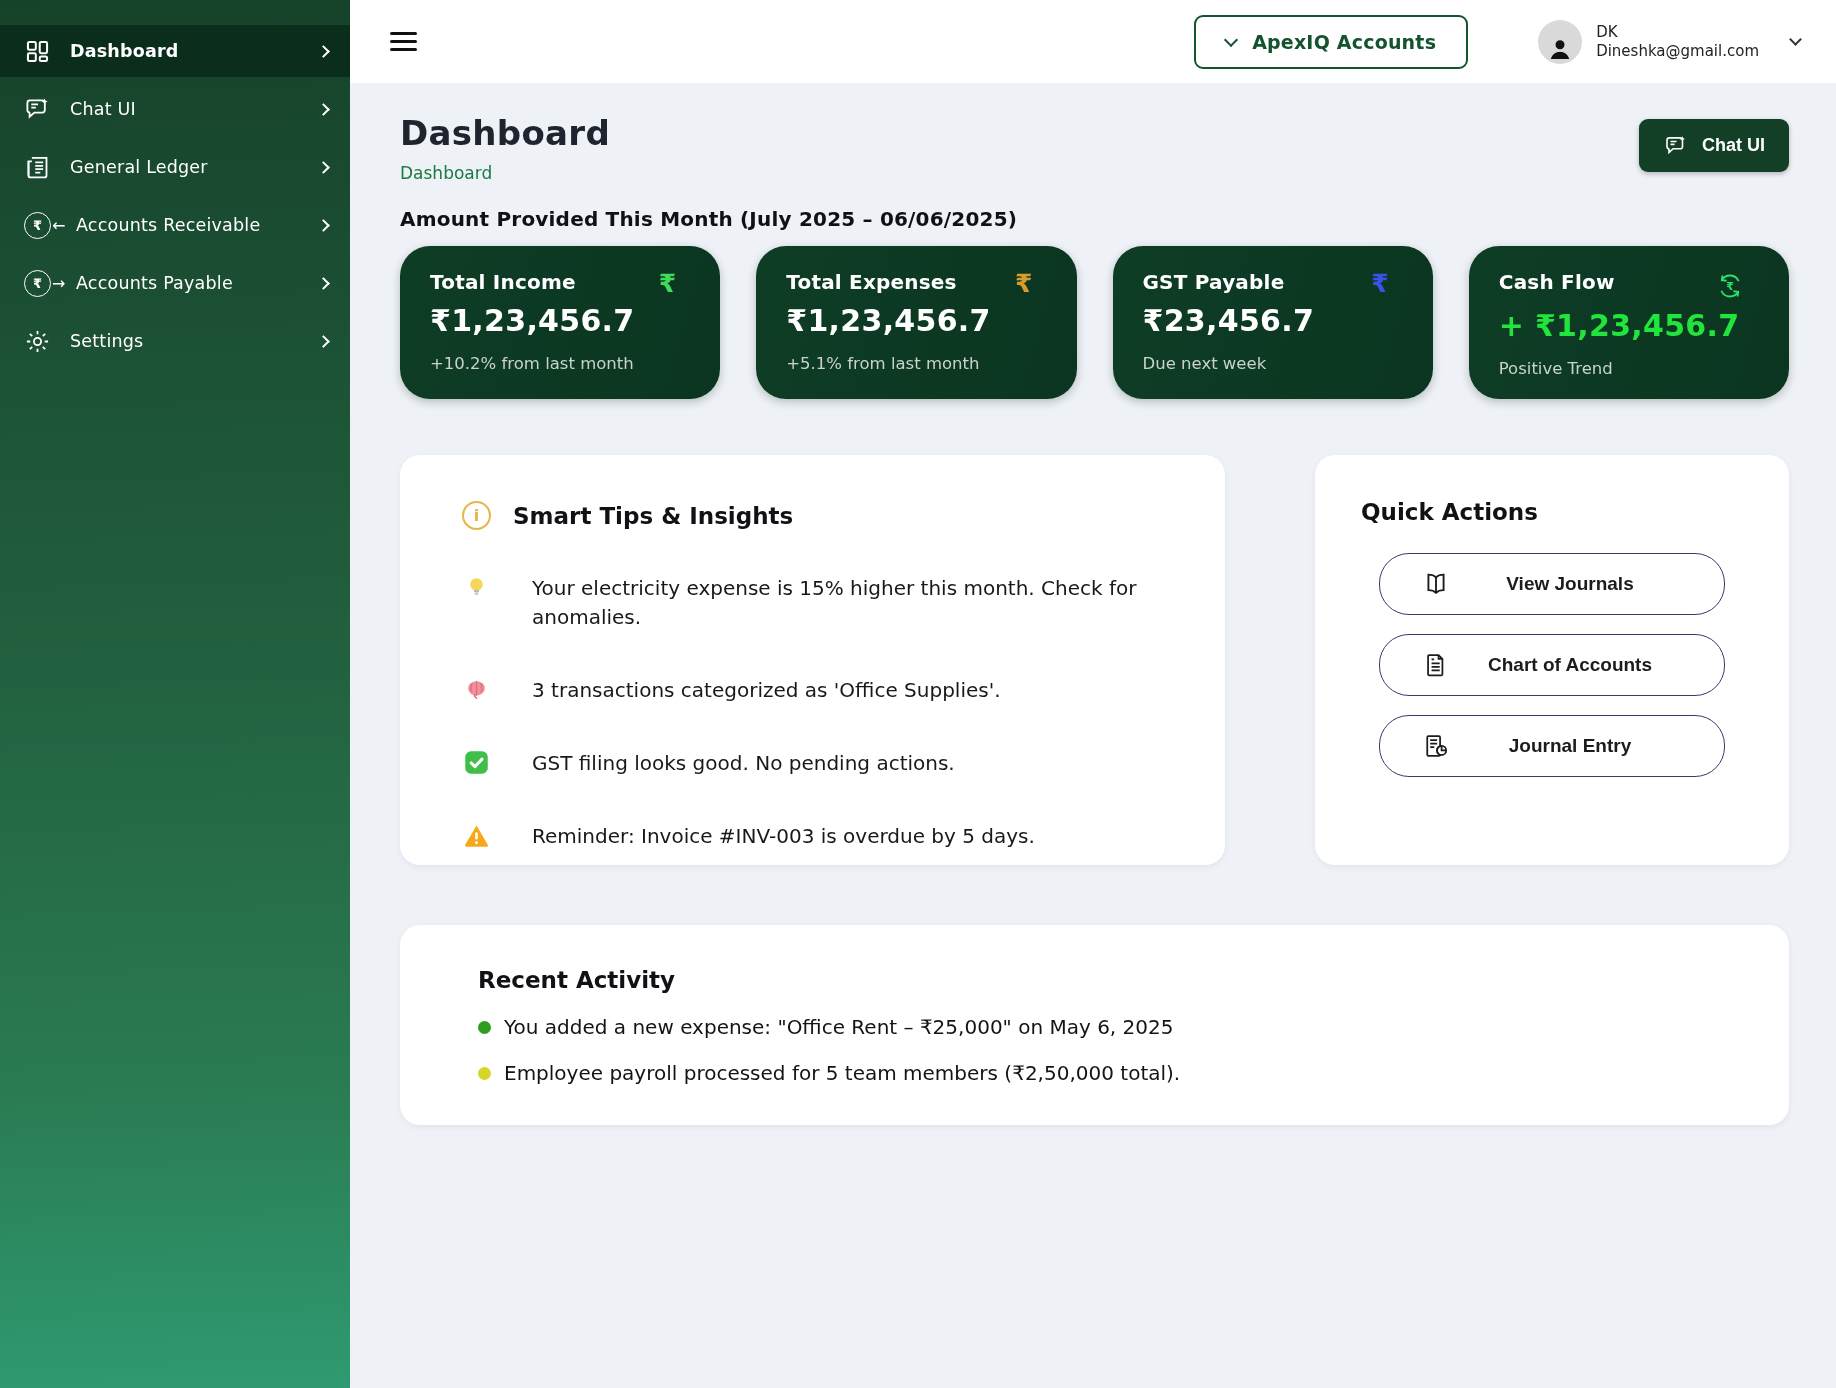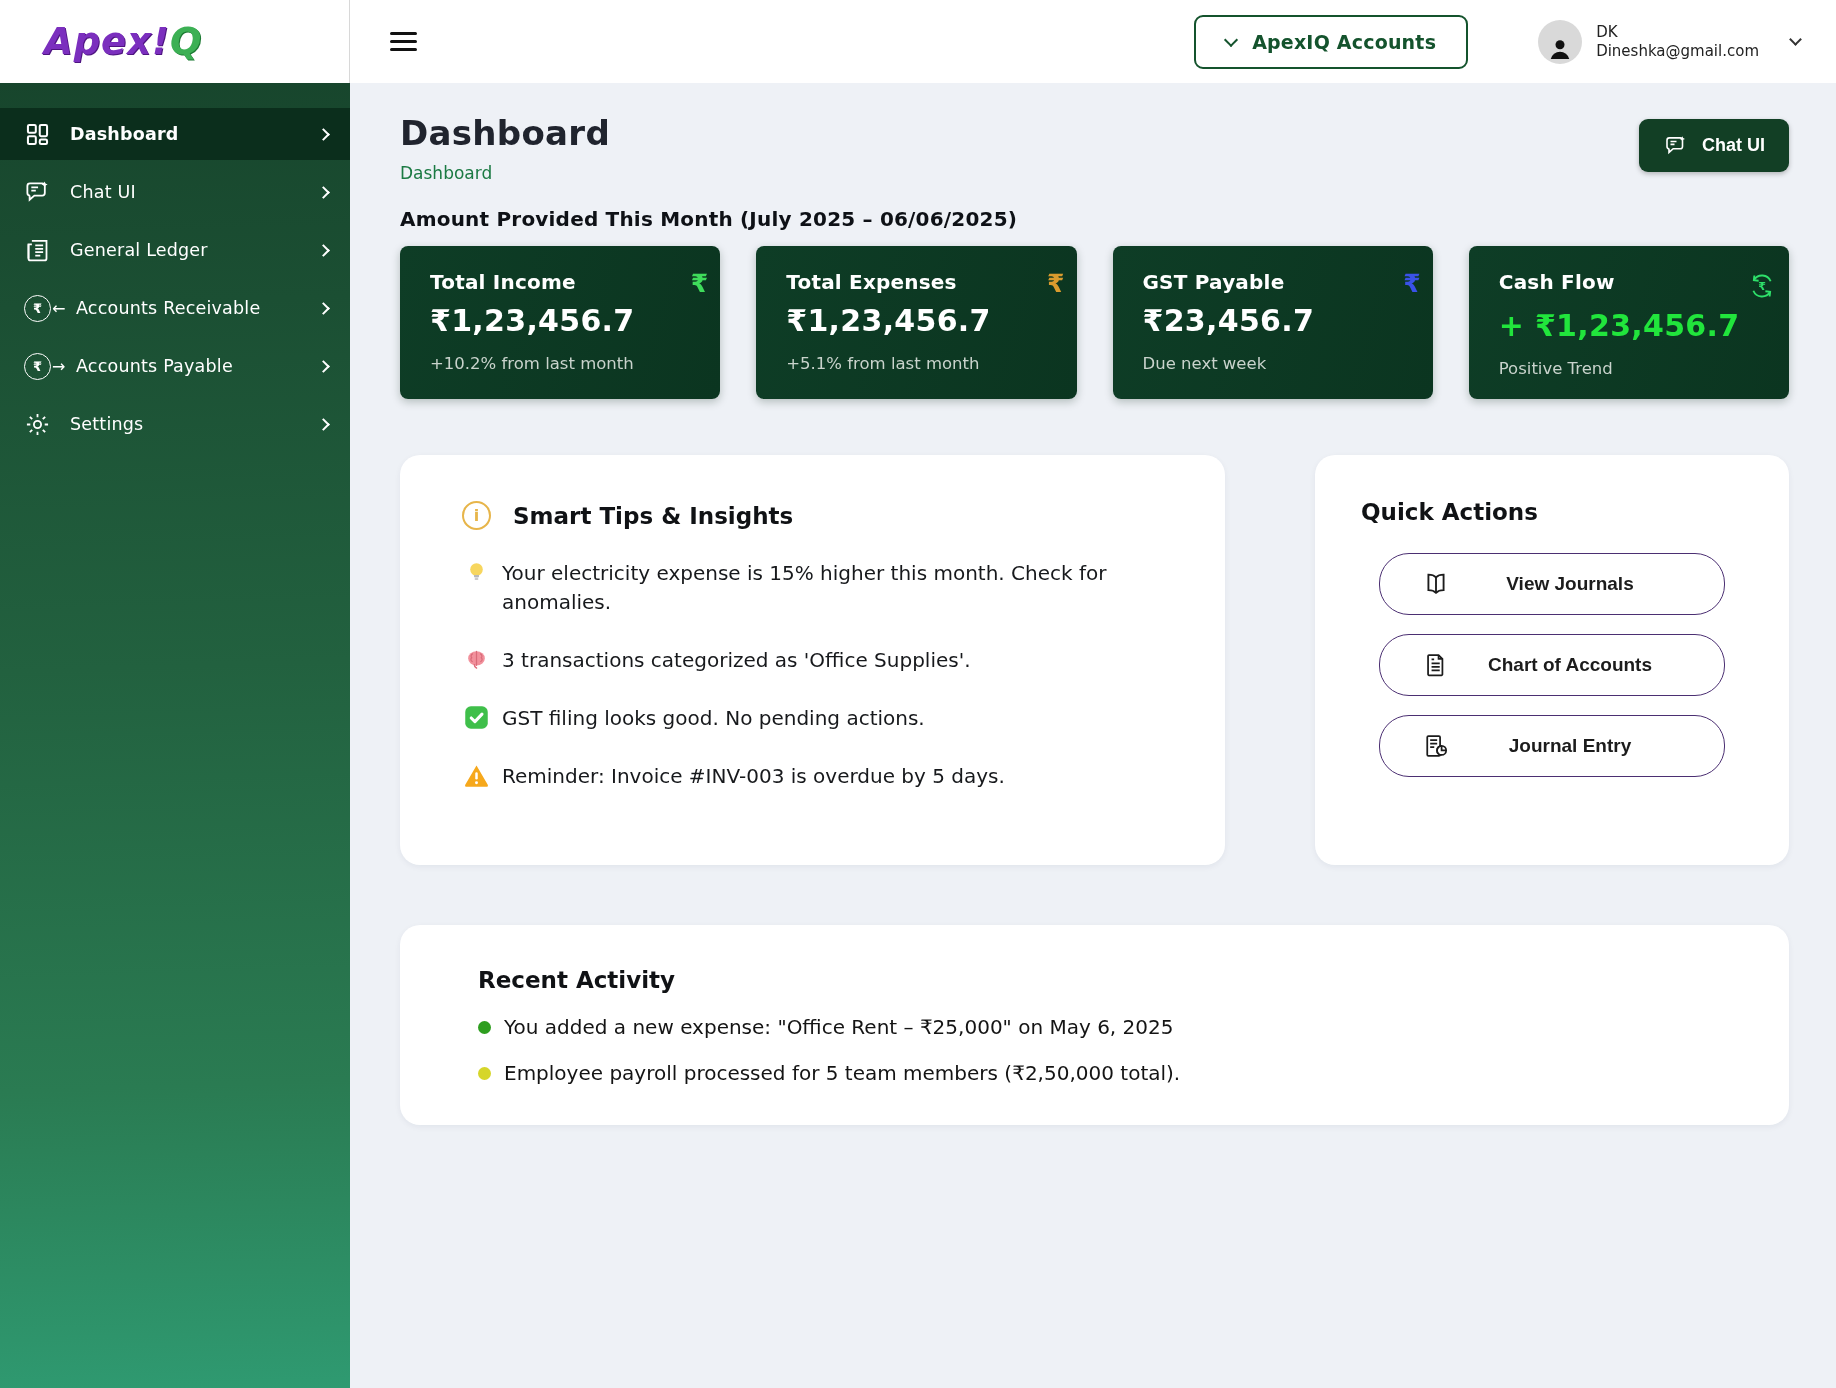--- a/index.html
+++ b/index.html
@@ -58,41 +58,41 @@
   .breadcrumb { margin-top:10px; font-size:17px; color:#1b7a43; cursor:pointer; }
   .chat-btn { margin-top:6px; height:53px; display:flex; align-items:center; gap:13px; padding:0 24px;
     background:#123f25; color:#fff; border:none; border-radius:9px; font-size:18px; font-weight:700;
     cursor:pointer; box-shadow:0 2px 5px rgba(0,0,0,.25); }
   .chat-btn svg { width:26px; height:24px; }
 
   .section-title { margin-top:24px; font-size:20px; font-weight:700; color:#0e1116; letter-spacing:.2px; }
 
   
   .cards { margin-top:15px; display:grid; grid-template-columns:repeat(4,1fr); gap:36px; }
-  .card { background:linear-gradient(105deg,#0e3d26 0%,#0b3520 100%); border-radius:8px; height:153px;
-    padding:24px 12px 20px 30px; color:#fff; box-shadow:0 3px 8px rgba(10,40,25,.25); cursor:default; }
+  .card { background:linear-gradient(105deg,#0e3d26 0%,#0b3520 100%); border-radius:30px; height:153px;
+    padding:24px 44px 20px 30px; color:#fff; box-shadow:0 3px 8px rgba(10,40,25,.25); cursor:default; }
   .card-top { display:flex; align-items:flex-start; justify-content:space-between; }
   .card-title { font-size:20px; font-weight:700; letter-spacing:.2px; }
   .card-ic { font-size:25px; font-weight:700; line-height:1; margin-top:1px; }
   .card-ic.cycle { position:relative; width:30px; height:30px; }
   .card-ic.cycle svg { width:30px; height:30px; position:absolute; inset:0; }
   .card-ic.cycle .cyc-r { position:absolute; inset:0; display:flex; align-items:center; justify-content:center;
     font-size:11px; font-weight:700; }
   .card-value { margin-top:7px; font-size:30px; font-weight:700; letter-spacing:.3px; }
   .card-note { margin-top:16px; font-size:16.5px; color:#c9d3cc; font-weight:400; }
 
   
   .mid-row { margin-top:56px; display:grid; grid-template-columns:1fr 474px; gap:90px; }
   .panel { background:#ffffff; border-radius:20px; box-shadow:0 2px 6px rgba(25,40,60,.06); }
   .tips-panel { height:410px; padding:46px 54px 0 62px; }
   .tips-head { display:flex; align-items:center; gap:22px; }
   .info-i { width:29px; height:29px; border:2.6px solid #e7b54a; border-radius:50%; color:#e7b54a;
     display:flex; align-items:center; justify-content:center; font-size:16px; font-weight:700; }
   .tips-title { font-size:23px; font-weight:700; color:#101215; }
-  .tip { display:flex; align-items:flex-start; gap:12px; margin-top:29px; }
+  .tip { display:flex; align-items:flex-start; gap:42px; margin-top:44px; }
   .tip-ic { flex:0 0 28px; display:flex; justify-content:center; }
   .tip-ic svg { width:27px; height:27px; }
   .tip-text { font-size:20px; color:#17191c; line-height:1.45; max-width:620px; }
 
   .qa-panel { height:410px; padding:44px 0 0 0; }
   .qa-title { font-size:23px; font-weight:700; color:#101215; margin-left:46px; }
   .qa-btns { margin-top:28px; display:flex; flex-direction:column; align-items:center; gap:19px; }
   .qa-btn { width:346px; height:62px; background:#fff; border:1.7px solid #4b2f72; border-radius:30px;
     display:flex; align-items:center; padding:0 20px 0 42px; cursor:pointer; }
   .qa-btn svg { width:28px; height:28px; color:#1c1c1c; }
@@ -106,23 +106,20 @@
   .act-text { font-size:20px; color:#141414; }
 
   svg { display:block; }
 </style>
 </head>
 <body>
 
 <div class="app">
 
   <aside class="sidebar">
-    <div class="logo-area">
-      <span class="logo-text"><span class="logo-apex">Apex</span><span class="logo-bang">!</span><span class="logo-q">Q</span></span>
-    </div>
 
     <nav class="nav">
 
       <div class="nav-item active">
         <span class="nav-ic">
           <svg viewBox="0 0 24 24" fill="none" stroke="currentColor" stroke-width="1.8">
             <rect x="3.5" y="3.5" width="7" height="7" rx="1.2"></rect>
               <rect x="3.5" y="13.5" width="7" height="7" rx="1.2"></rect>
             <rect x="14" y="3.5" width="6.5" height="10" rx="1.2"></rect>
               <rect x="14" y="16.5" width="6.5" height="4" rx="1.2"></rect>

